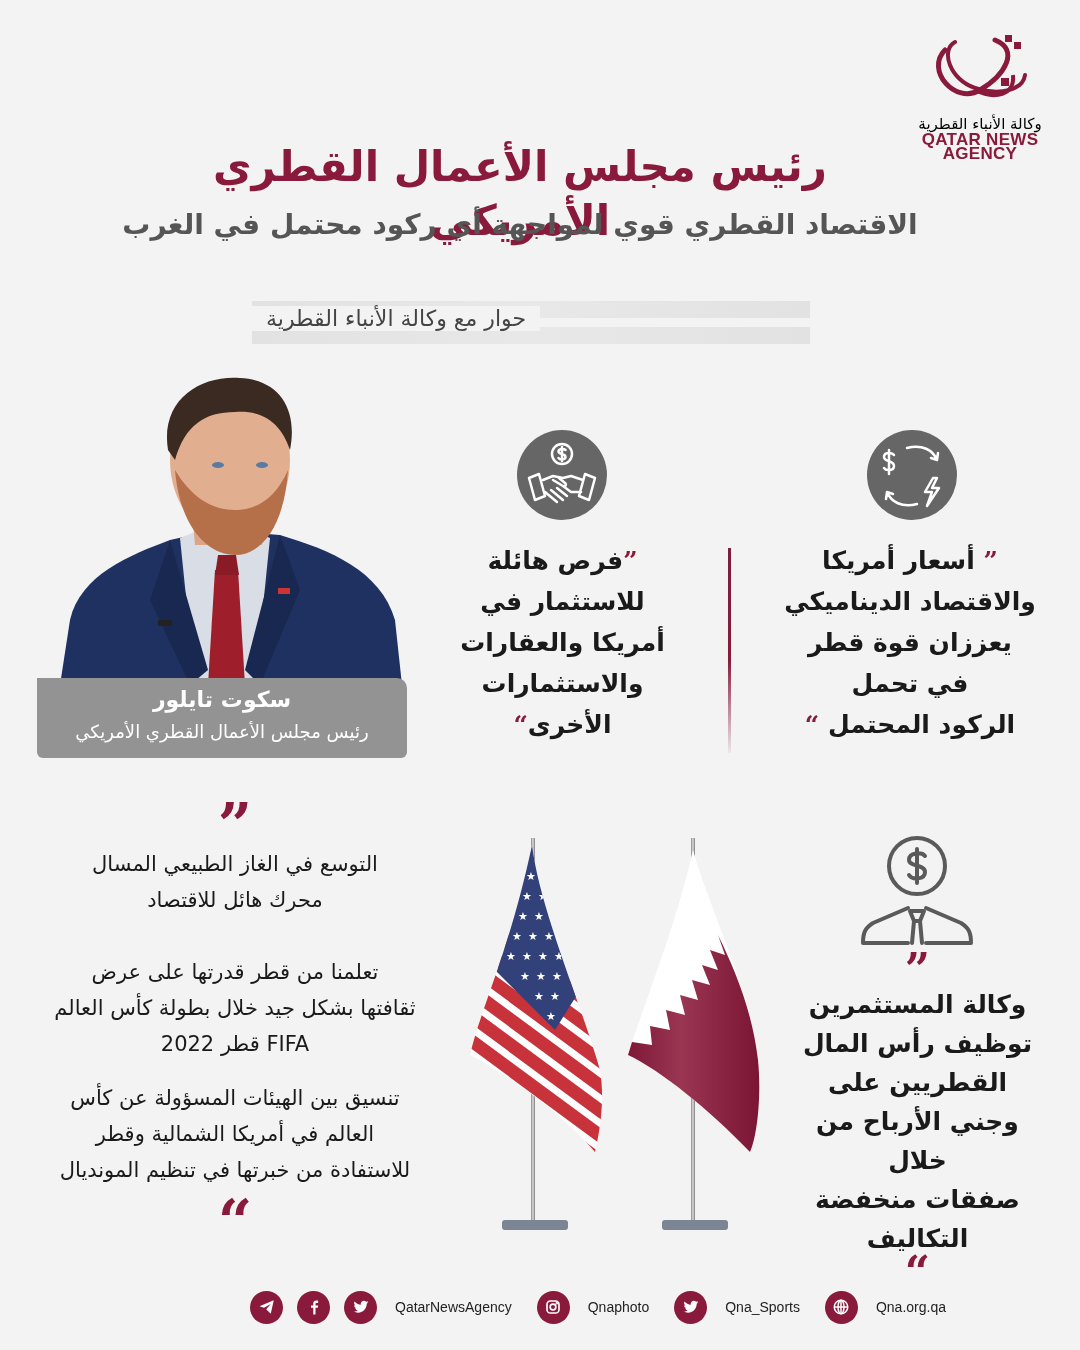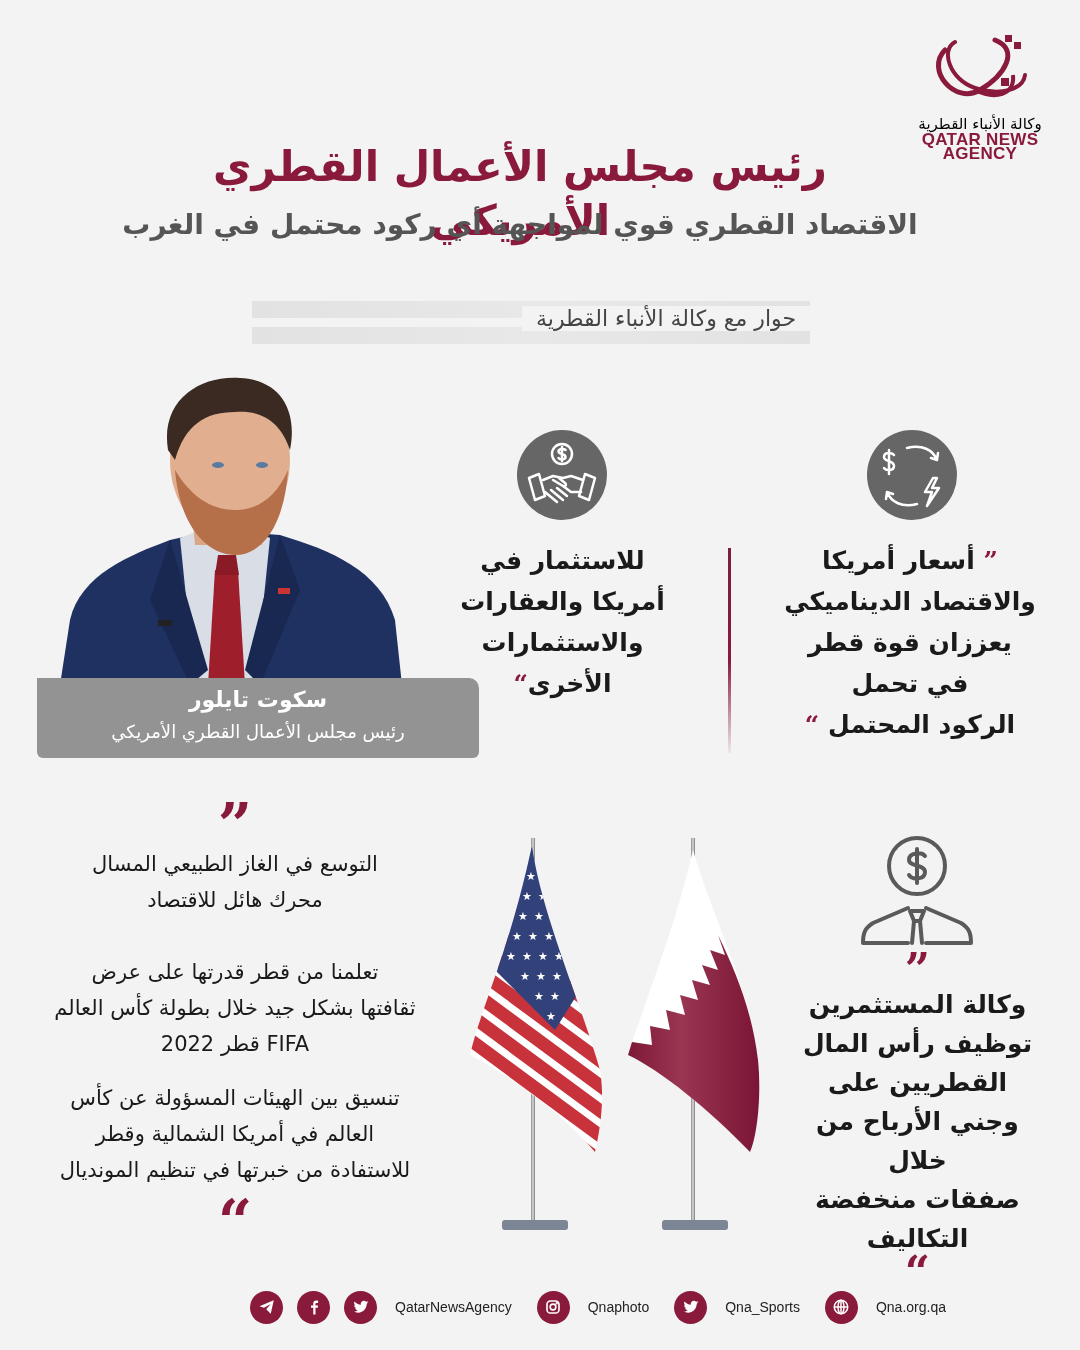--- a/index.html
+++ b/index.html
@@ -20,26 +20,26 @@
   .logo-en { font-family: "Liberation Sans", sans-serif; font-size: 17px; color: #8a1a3c; font-weight: bold; letter-spacing: 0.3px; line-height: 14px; }
 
   
   #title { left: 140px; top: 140px; width: 760px; text-align: center; font-size: 42px; font-weight: bold; color: #8a1a3c; direction: rtl; line-height: 54px; }
   #subtitle { left: 120px; top: 205px; width: 800px; text-align: center; font-size: 28px; font-weight: bold; color: #555; direction: rtl; line-height: 40px; }
 
   
   #banner { left: 252px; top: 300px; width: 558px; height: 44px; }
   #banner .bar { position: absolute; left: 0; width: 100%; height: 17px; background: linear-gradient(90deg,#e2e2e2,#e8e8e8 50%,#e2e2e2); }
   #banner .bar.t { top: 1px; } #banner .bar.b { top: 27px; }
-  #banner .txt { position: absolute; left: 0; width: 100%; top: 4px; text-align: right; font-size: 22px; color: #444; direction: rtl; background: transparent; line-height: 30px; }
+  #banner .txt { position: absolute; left: 0; width: 100%; top: 4px; text-align: left; font-size: 22px; color: #444; direction: rtl; background: transparent; line-height: 30px; }
   #banner .txt span { background: #f3f3f3; padding: 0 14px; }
 
   
   #portrait { left: 40px; top: 370px; width: 365px; height: 315px; overflow: hidden; }
-  #namecard { left: 37px; top: 678px; width: 442px; height: 80px; background: #939393; border-radius: 0 0 6px 6px; border-top-right-radius: 10px; text-align: center; direction: rtl; }
+  #namecard { left: 37px; top: 678px; width: 370px; height: 80px; background: #939393; border-radius: 0 0 6px 6px; border-top-right-radius: 10px; text-align: center; direction: rtl; }
   #namecard .nm { color: #fff; font-weight: bold; font-size: 22px; margin-top: 8px; line-height: 28px; }
   #namecard .rl { color: #fff; font-size: 18px; margin-top: 6px; line-height: 24px; }
 
   
   .circ-icon { width: 90px; height: 90px; border-radius: 50%; background: #666; }
   #icon-handshake { left: 517px; top: 430px; }
   #icon-energy { left: 867px; top: 430px; }
 
   
   .qblock { text-align: center; direction: rtl; font-weight: bold; font-size: 25px; line-height: 41px; color: #1a1a1a; }
@@ -143,20 +143,21 @@
 <div id="icon-energy" class="abs circ-icon">
   <svg width="90" height="90" viewBox="0 0 90 90" fill="none" stroke="#fff" stroke-width="2.5" stroke-linecap="round" stroke-linejoin="round">
     <path d="M22 20 V44 M27 25 C 25 22 17 22 17 27 C 17 32 27 30 27 36 C 27 41 19 41 17 38"></path>
     <path d="M40 18 C 55 14, 66 20, 70 30 M70 30 L 71 23 M70 30 L 64 28"></path>
     <path d="M50 74 C 35 78, 24 72, 20 62 M20 62 L 19 69 M20 62 L 26 64"></path>
     <path d="M66 48 L 58 62 L 65 62 L 60 76 L 72 58 L 65 58 L 70 48 Z"></path>
   </svg>
 </div>
 
 <div id="quote1" class="abs qblock">
+  <div><span class="qmark">”</span><span>فرص هائلة</span></div>
   <div>للاستثمار في</div>
   <div>أمريكا والعقارات</div>
   <div>والاستثمارات</div>
   <div><span>الأخرى</span><span class="qmark">“</span></div>
 </div>
 
 <div id="divider" class="abs"></div>
 
 <div id="quote2" class="abs qblock">
   <div><span class="qmark">”</span> <span>أسعار أمريكا</span></div>

